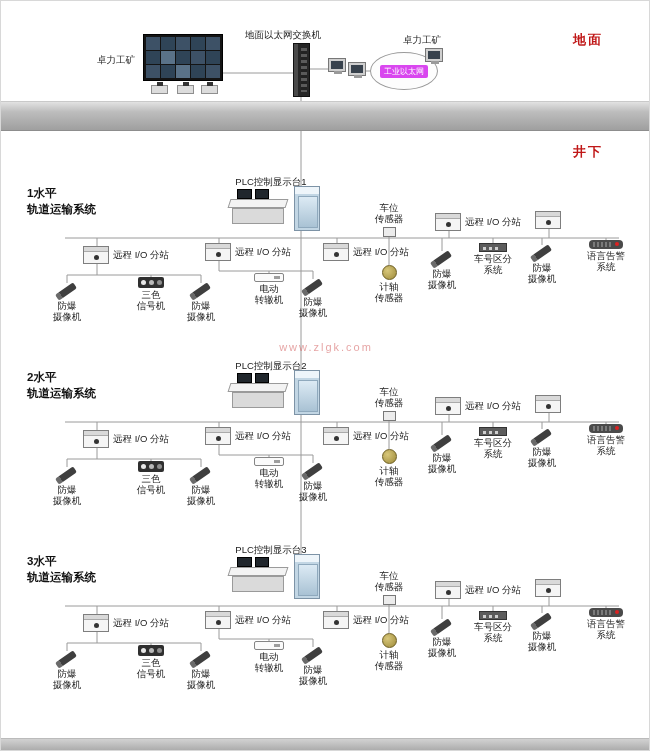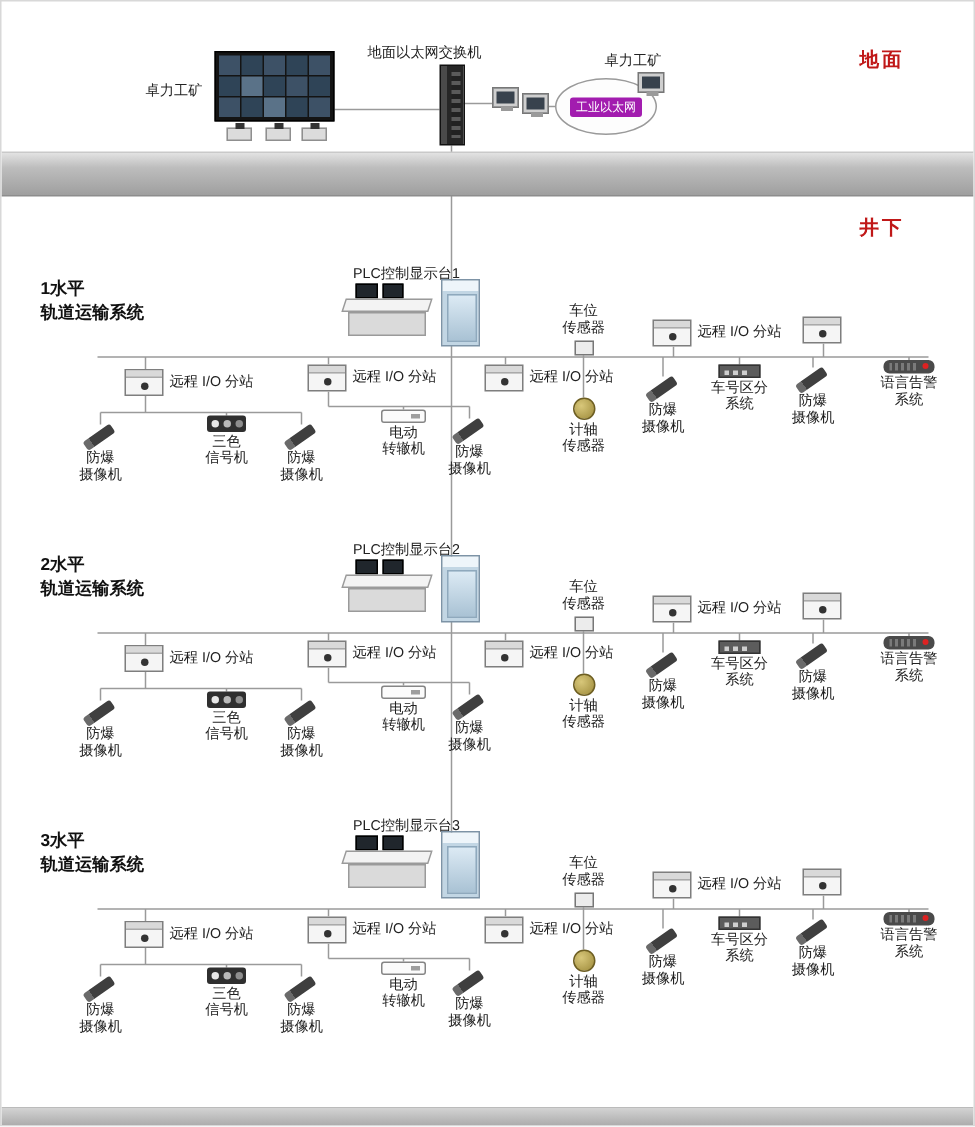--- a/index.html
+++ b/index.html
@@ -23,21 +23,21 @@
   .desk{position:absolute;width:17px;height:9px;background:#dcdcdc;border:1px solid #8f8f8f;z-index:3}
   .desk::after{content:"";position:absolute;left:5px;top:-4px;width:6px;height:4px;background:#333}
   .tower{position:absolute;left:292px;top:42px;width:17px;height:54px;border:1px solid #111;z-index:3;
     background:linear-gradient(90deg,#4a4a4a 0 4px,#262626 4px)}
   .tower::after{content:"";position:absolute;left:7px;top:4px;width:6px;height:44px;
     background:repeating-linear-gradient(180deg,#5a5a5a 0 3px,#222 3px 6px)}
   .pc{position:absolute;width:16px;height:12px;background:#38424d;border:2px solid #cfcfcf;outline:1px solid #777;z-index:3}
   .pc::after{content:"";position:absolute;left:3px;bottom:-5px;width:8px;height:3px;background:#9a9a9a}
   .cloud{position:absolute;left:369px;top:51px;width:68px;height:38px;background:#fdfdfd;border:1px solid #9a9a9a;
     border-radius:50%;display:flex;align-items:center;justify-content:center;z-index:3}
-  .cloud-band{background:#a21caf;color:#fff;font-size:8px;padding:1px 4px;border-radius:2px;white-space:nowrap}
+  .cloud-band{background:#d946ef;color:#fff;font-size:8px;padding:1px 4px;border-radius:2px;white-space:nowrap}
   
   .watermark{position:absolute;left:0;width:650px;top:338px;text-align:center;z-index:8;pointer-events:none}
   .wm-title{font-size:42px;font-weight:bold;letter-spacing:10px;color:rgba(210,90,90,.5)}
   .wm-url{font-size:11px;letter-spacing:2px;color:rgba(210,90,90,.55);margin-top:2px}
   
   .level{position:absolute;left:0;width:650px;height:184px;z-index:1}
   .level svg{position:absolute;left:0;top:0}
   .lv-label{position:absolute;left:26px;top:12px;font-size:11.5px;font-weight:bold;color:#111;line-height:1.4;z-index:3}
   .plc-label{position:absolute;left:203px;top:3px;width:134px;text-align:center;font-size:9.5px;color:#222;z-index:3;white-space:nowrap}
   .console{position:absolute;left:228px;top:16px;width:62px;height:38px;z-index:3}
@@ -433,16 +433,17 @@
     </div>
     <div class="dev" style="left:583px;top:67px">
       <span class="ic alm"></span>
       <span class="lbl">语言告警
 系统</span>
     </div>
   </section>
 </div>
 
   <div class="watermark">
+    <div class="wm-url">www.zlgk.com</div>
   </div>
 
   <div class="bottom-band"></div>
 </div>
 
 </body></html>

